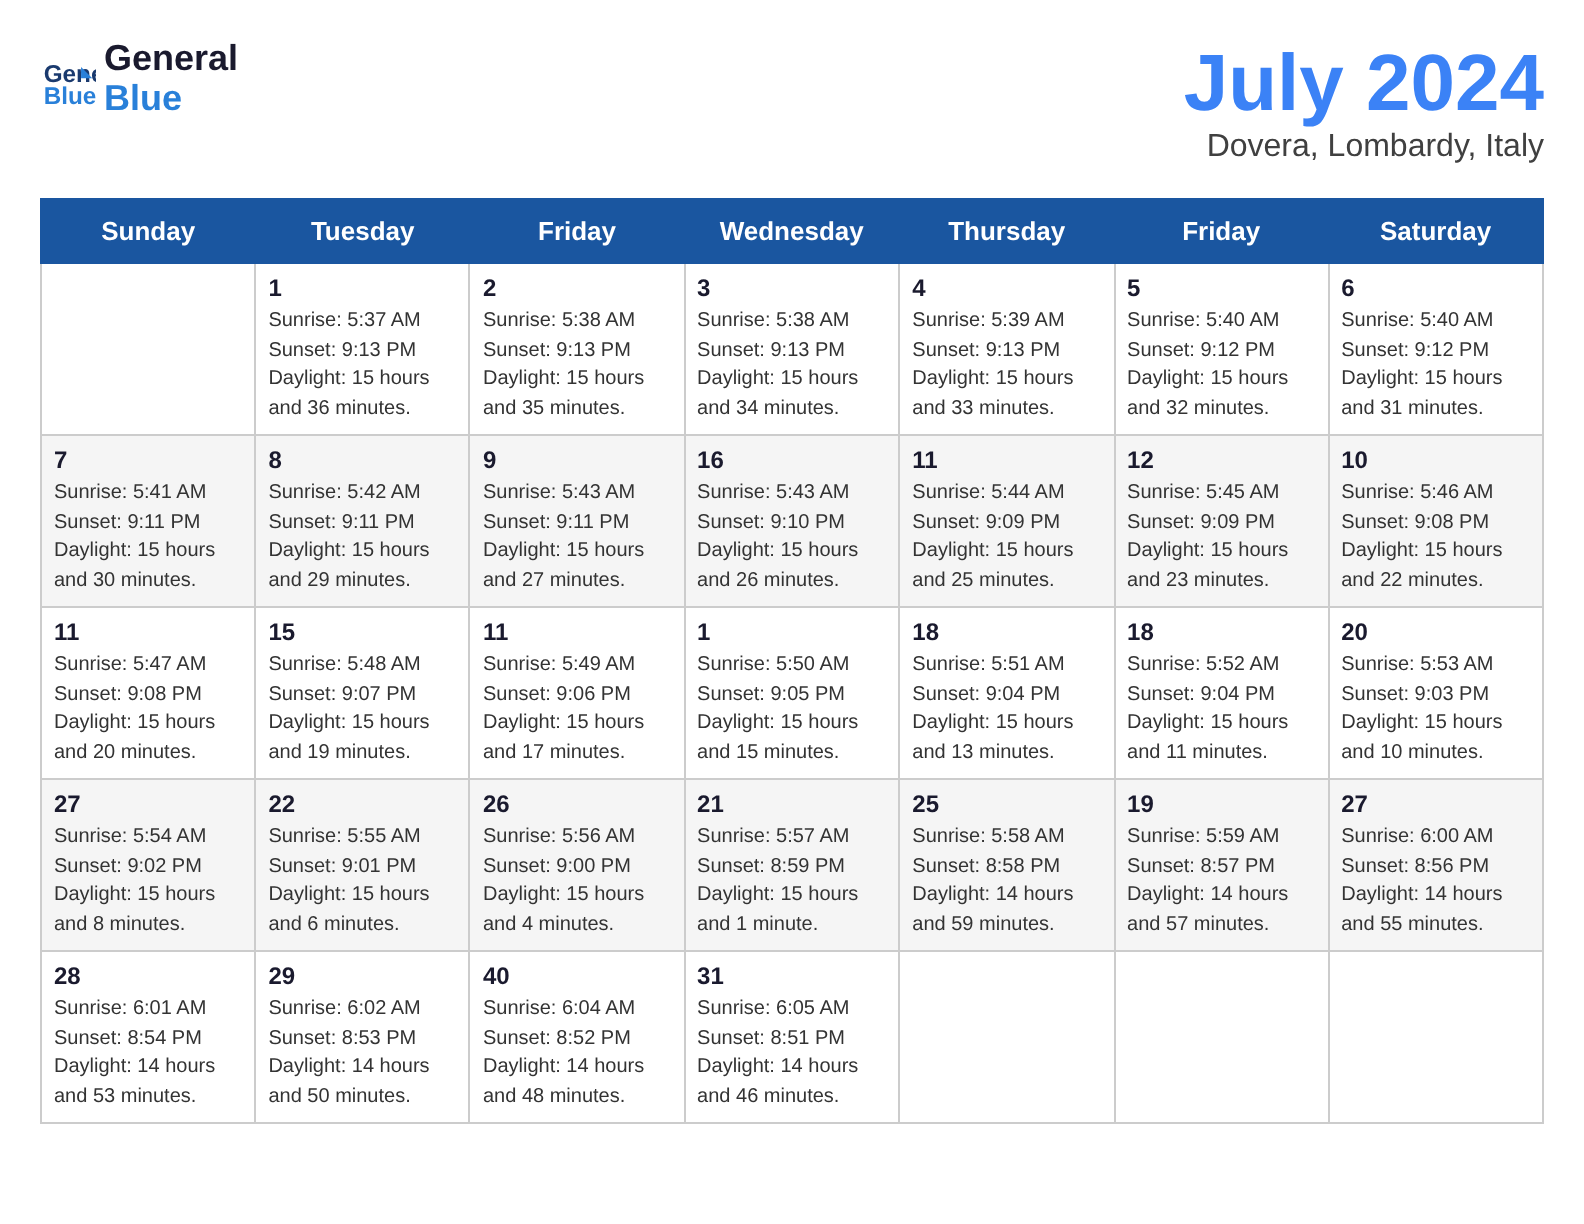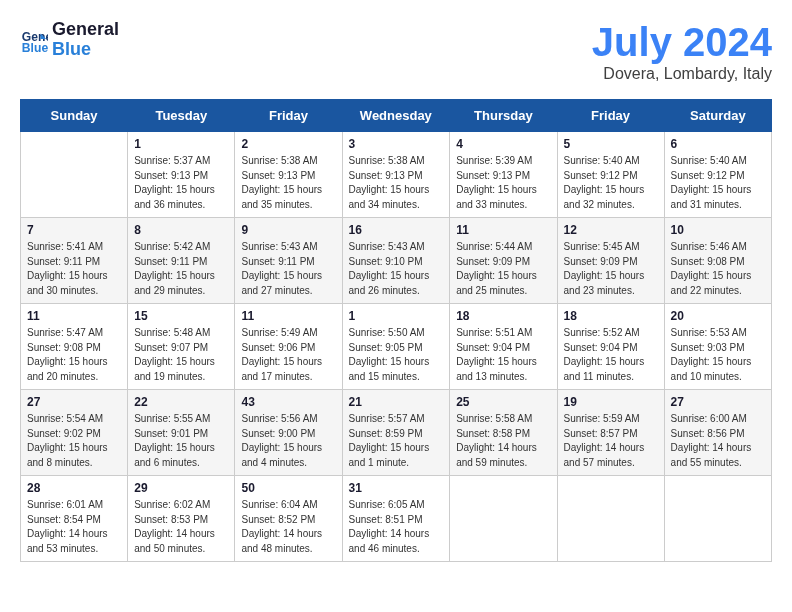--- a/index.html
+++ b/index.html
@@ -214,21 +214,21 @@
       <tr>
         <td>
           <span class="day-number">27</span>
           <div class="day-info">Sunrise: 5:54 AM<br>Sunset: 9:02 PM<br>Daylight: 15 hours and 8 minutes.</div>
         </td>
         <td>
           <span class="day-number">22</span>
           <div class="day-info">Sunrise: 5:55 AM<br>Sunset: 9:01 PM<br>Daylight: 15 hours and 6 minutes.</div>
         </td>
         <td>
-          <span class="day-number">43</span>
+          <span class="day-number">26</span>
           <div class="day-info">Sunrise: 5:56 AM<br>Sunset: 9:00 PM<br>Daylight: 15 hours and 4 minutes.</div>
         </td>
         <td>
           <span class="day-number">21</span>
           <div class="day-info">Sunrise: 5:57 AM<br>Sunset: 8:59 PM<br>Daylight: 15 hours and 1 minute.</div>
         </td>
         <td>
           <span class="day-number">25</span>
           <div class="day-info">Sunrise: 5:58 AM<br>Sunset: 8:58 PM<br>Daylight: 14 hours and 59 minutes.</div>
         </td>
@@ -244,21 +244,21 @@
       <tr>
         <td>
           <span class="day-number">28</span>
           <div class="day-info">Sunrise: 6:01 AM<br>Sunset: 8:54 PM<br>Daylight: 14 hours and 53 minutes.</div>
         </td>
         <td>
           <span class="day-number">29</span>
           <div class="day-info">Sunrise: 6:02 AM<br>Sunset: 8:53 PM<br>Daylight: 14 hours and 50 minutes.</div>
         </td>
         <td>
-          <span class="day-number">50</span>
+          <span class="day-number">40</span>
           <div class="day-info">Sunrise: 6:04 AM<br>Sunset: 8:52 PM<br>Daylight: 14 hours and 48 minutes.</div>
         </td>
         <td>
           <span class="day-number">31</span>
           <div class="day-info">Sunrise: 6:05 AM<br>Sunset: 8:51 PM<br>Daylight: 14 hours and 46 minutes.</div>
         </td>
         <td class="empty-cell"></td>
         <td class="empty-cell"></td>
         <td class="empty-cell"></td>
       </tr>

